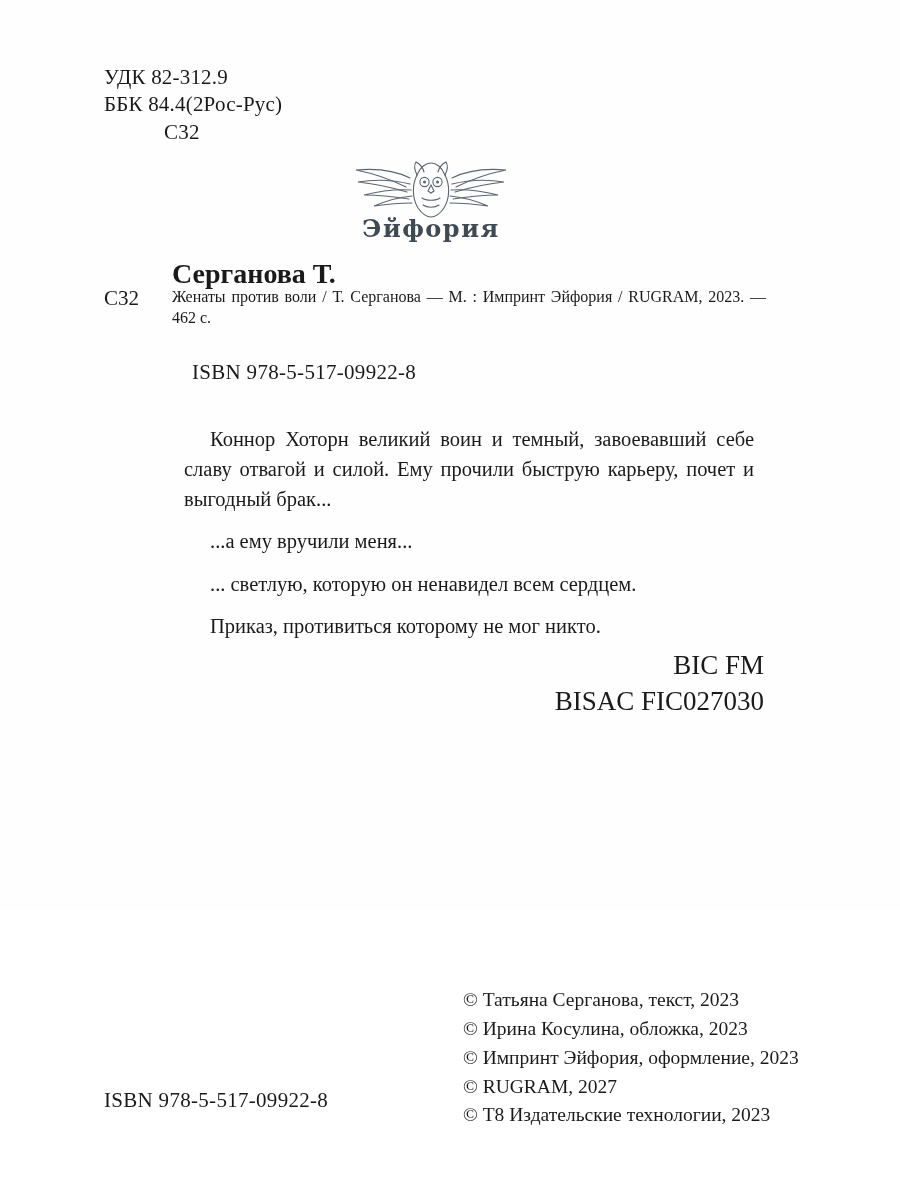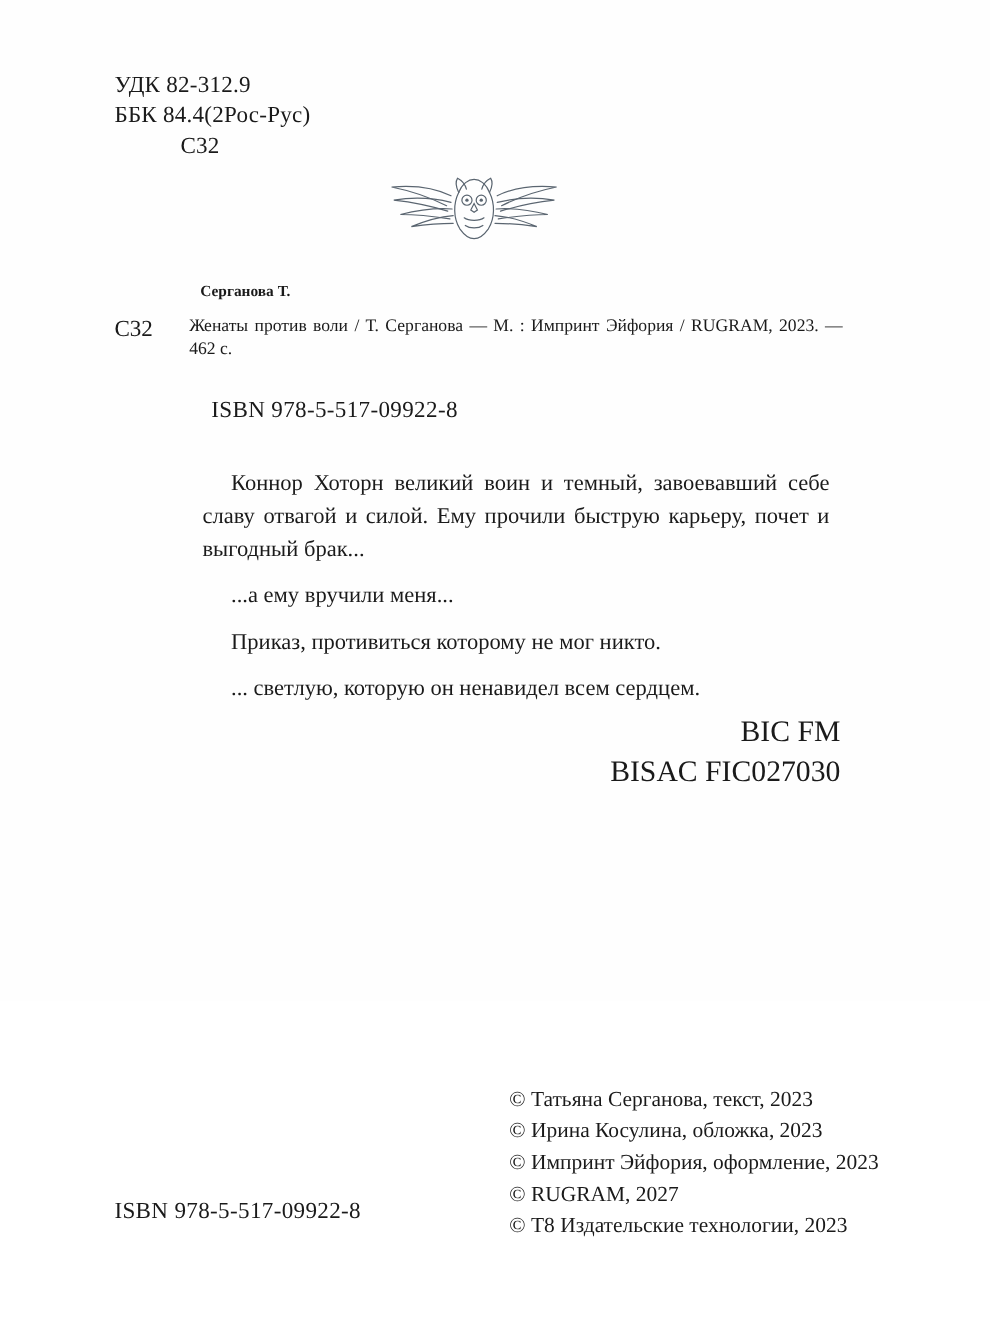--- a/index.html
+++ b/index.html
@@ -49,23 +49,23 @@
     font-family: "DejaVu Serif", serif;
     font-size: 24px;
     letter-spacing: 1.5px;
     color: #3f4a55;
     font-weight: 600;
   }
 
   
   .author {
     position: absolute;
-    left: 182px;
+    left: 172px;
     top: 258px;
-    font-size: 14px;
+    font-size: 28px;
     font-weight: bold;
   }
   .rec-code {
     position: absolute;
     left: 104px;
     top: 286px;
     font-size: 21px;
   }
   .rec-body {
     position: absolute;
@@ -164,33 +164,34 @@
         <circle cx="99.5" cy="24" r="4.6"></circle>
         <circle cx="86.5" cy="24" r="1.5" fill="#5a6570" stroke="none"></circle>
         <circle cx="99.5" cy="24" r="1.5" fill="#5a6570" stroke="none"></circle>
 
         <path d="M93 27 L90 33 L93 35 L96 33 Z"></path>
 
         <path d="M84 40 C88 43 98 43 102 40"></path>
         <path d="M85 47 C89 50 97 50 101 47"></path>
       </g>
     </svg>
+    <div class="logo-word">Эйфория</div>
   </div>
 
   <div class="author">Серганова Т.</div>
   <div class="rec-code">С32</div>
   <div class="rec-body">Женаты против воли / Т. Серганова — М. : Импринт Эйфория / RUGRAM, 2023. — 462 с.</div>
 
   <div class="isbn-main">ISBN 978-5-517-09922-8</div>
 
   <div class="annotation">
     <p>Коннор Хоторн великий воин и темный, завоевавший себе славу отвагой и силой. Ему прочили быструю карьеру, почет и выгодный брак...</p>
     <p class="nojust">...а ему вручили меня...</p>
+    <p class="nojust">... светлую, которую он ненавидел всем сердцем.</p>
     <p class="nojust">Приказ, противиться которому не мог никто.</p>
-    <p class="nojust">... светлую, которую он ненавидел всем сердцем.</p>
   </div>
 
   <div class="bic">
     <div>BIC FM</div>
     <div>BISAC FIC027030</div>
   </div>
 
   <div class="copyright">
     <div>© Татьяна Серганова, текст, 2023</div>
     <div>© Ирина Косулина, обложка, 2023</div>

